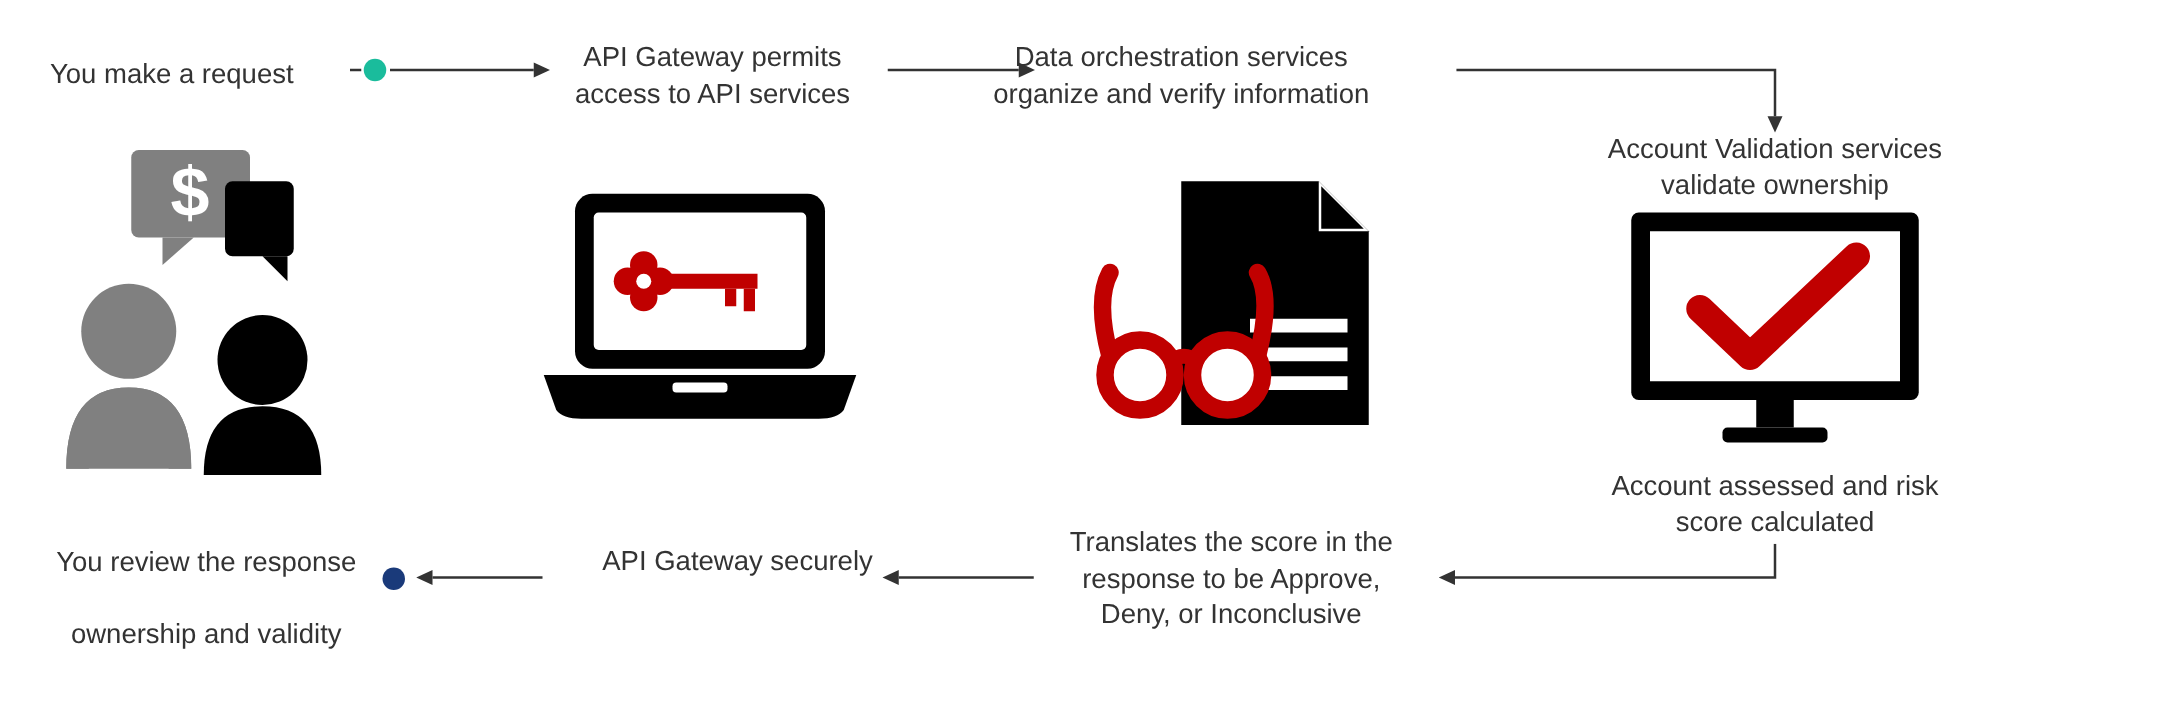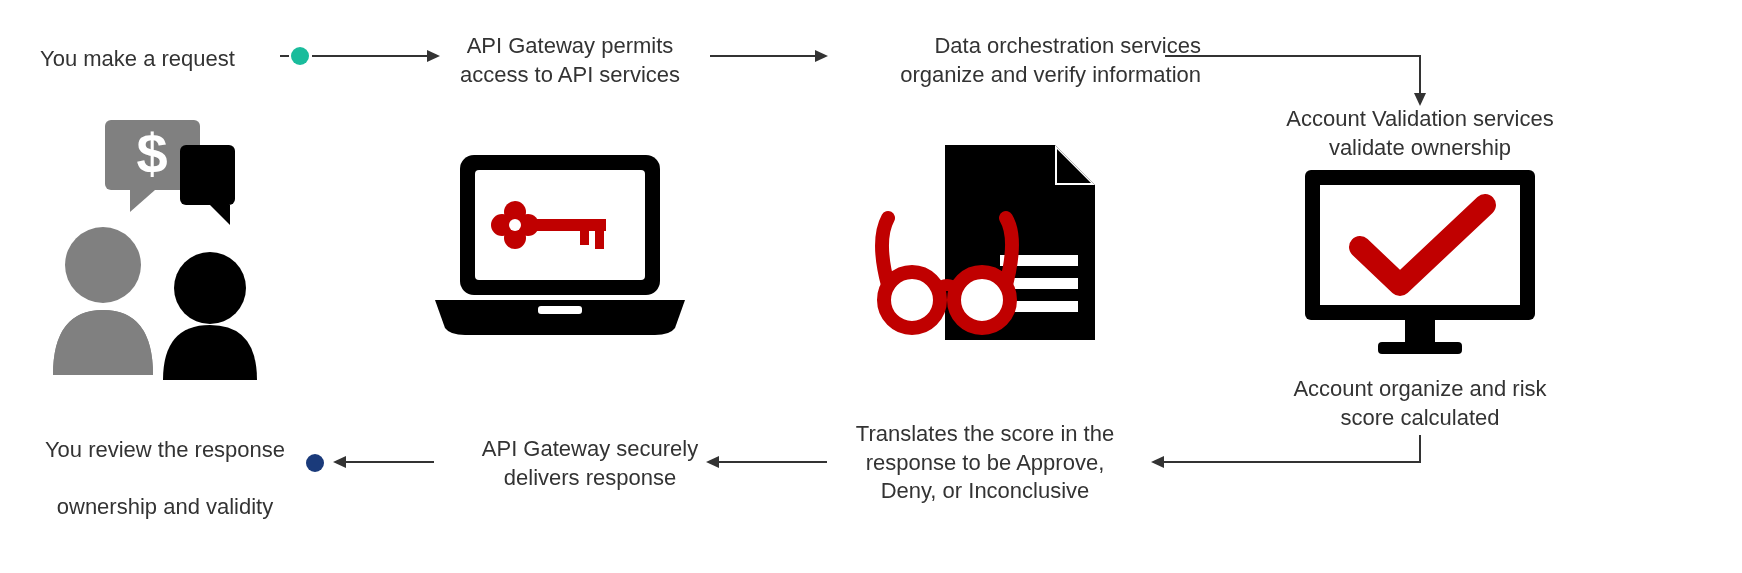--- a/index.html
+++ b/index.html
@@ -25,44 +25,43 @@
 </head>
 <body>
 
 <div class="label" style="left:40px; top:45px; width:230px; text-align:left;">You make a request</div>
 
 <div class="label" style="left:440px; top:32px; width:260px;">
   <span>API Gateway permits</span><br>
   <span>access to API services</span>
 </div>
 
-<div class="label" style="left:861px; top:32px; width:340px;text-align:right;">
+<div class="label" style="left:775px; top:32px; width:340px;">
   <span>Data orchestration services</span><br>
   <span>organize and verify information</span>
 </div>
 
 <div class="label" style="left:1260px; top:105px; width:320px;">
   <span>Account Validation services</span><br>
   <span>validate ownership</span>
 </div>
 
 <div class="label" style="left:1260px; top:375px; width:320px;">
-  <span>Account organize and risk</span><br>
+  <span>Account assessed and risk</span><br>
   <span>score calculated</span>
 </div>
 
 <div class="label" style="left:830px; top:420px; width:310px;">
   <span>Translates the score in the</span><br>
   <span>response to be Approve,</span><br>
   <span>Deny, or Inconclusive</span>
 </div>
 
 <div class="label" style="left:460px; top:435px; width:260px;">
   <span>API Gateway securely</span><br>
-  <span>delivers response</span>
 </div>
 
 <div class="label" style="left:35px; top:436px; width:260px;">
   <span>You review the response</span><br>
   <br>
   <span>ownership and validity</span>
 </div>
 
 <svg class="abs" style="left:280px; top:46px;" width="30" height="20">
   <line x1="0" y1="10" x2="9" y2="10" stroke="#333" stroke-width="2"></line>

